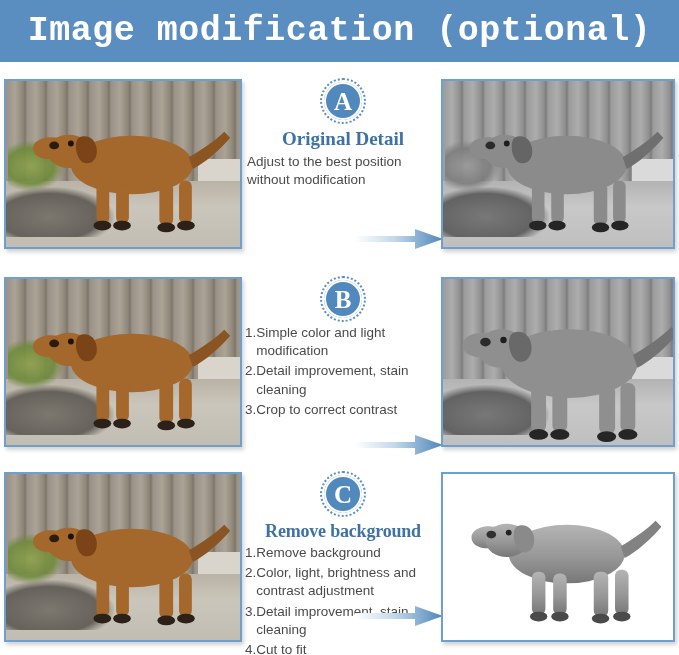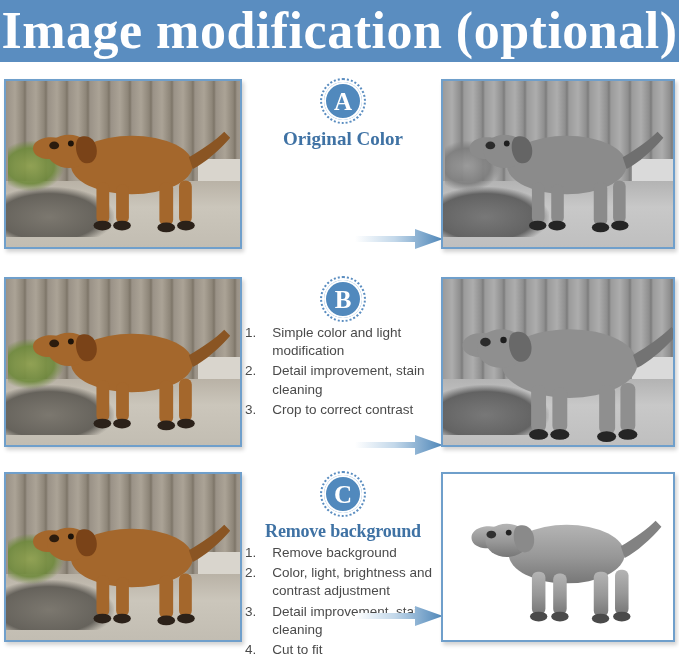--- a/index.html
+++ b/index.html
@@ -20,23 +20,23 @@
     position: absolute;
     left: 0; top: 0;
     width: 679px;
     height: 62px;
     background: #5a8dc0;
     display: flex;
     align-items: center;
     justify-content: center;
   }
   .header-title {
-    font-family: Liberation Serif, serif;
+    font-family: Liberation Mono, monospace;
     font-weight: bold;
-    font-size: 52px;
+    font-size: 35px;
     color: #ffffff;
     letter-spacing: 0.5px;
     line-height: 1;
     white-space: nowrap;
   }
 
   
   .row {
     position: absolute;
     left: 0;
@@ -163,21 +163,21 @@
   }
   .steps { margin-top:2px; }
   .step {
     display:flex;
     font-size:13.5px;
     color:#4a4a4a;
     line-height:1.35;
     margin-bottom:2px;
   }
   .step-num { flex:0 0 auto; }
-  .step-text { flex:1 1 auto;margin-left:16px; }
+  .step-text { flex:1 1 auto; }
 
   .arrow-wrap {
     position:absolute;
     right:-2px;
     bottom:12px;
     width:88px; height:22px;
   }
   .row-2 .arrow-wrap { bottom:4px; }
   .row-3 .arrow-wrap { bottom:28px; }
   .arrow-svg { width:100%; height:100%; display:block; }
@@ -224,21 +224,22 @@
 
   <div class="center-col">
     <div class="badge-wrap">
       <div class="badge">
         <div class="badge-ring"></div>
         <div class="badge-disc">
           <span class="badge-letter">A</span>
         </div>
       </div>
     </div>
-    <div class="section-title">Original Color</div>
+    <div class="section-title">Original Detail</div>
+    <div class="desc-plain">Adjust to the best position without modification</div>
     <div class="arrow-wrap">
       <svg class="arrow-svg" viewBox="0 0 88 22" preserveAspectRatio="none">
         <defs>
           <linearGradient id="ag1" x1="0" y1="0" x2="1" y2="0">
             <stop offset="0%" stop-color="#ffffff"></stop>
             <stop offset="45%" stop-color="#c3d8ea"></stop>
             <stop offset="100%" stop-color="#4e86b8"></stop>
           </linearGradient>
         </defs>
         <path d="M0 8 L60 8 L60 1 L88 11 L60 21 L60 14 L0 14 Z" fill="url(#ag1)"></path>

